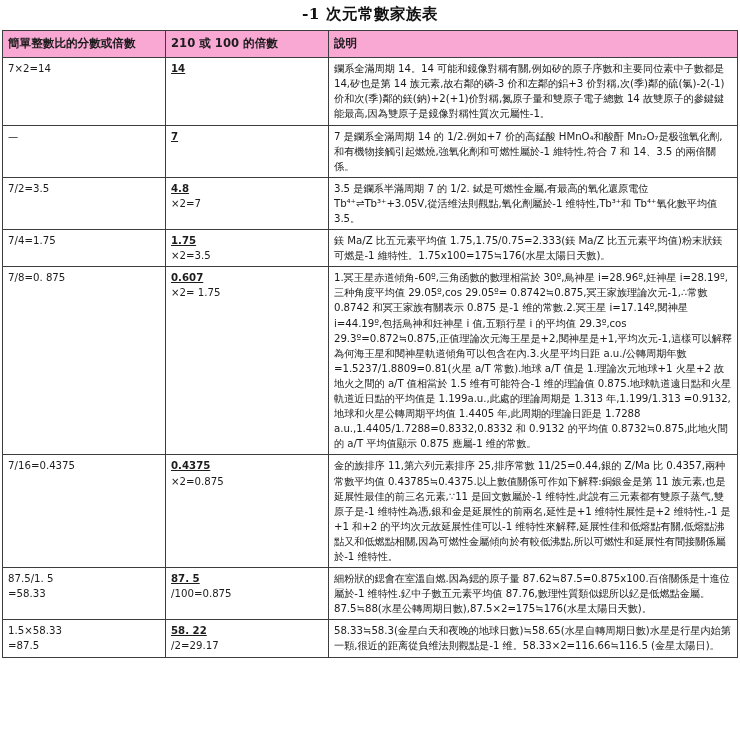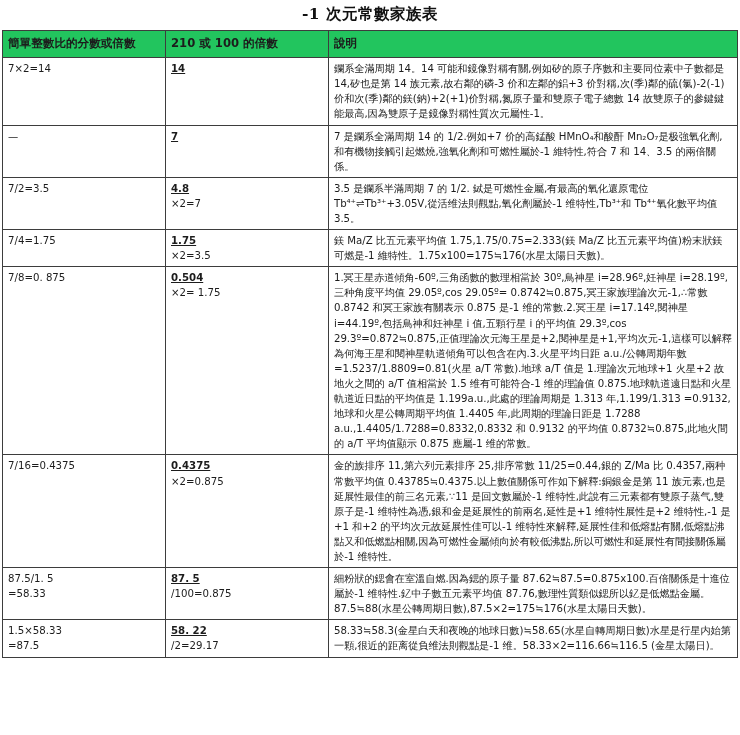--- a/index.html
+++ b/index.html
@@ -48,21 +48,21 @@
     line-height: 1.48;
     color: #1c1c1c;
     word-break: break-word;
     overflow-wrap: break-word;
   }
   table.const-table th {
     font-weight: 700;
     font-size: 11.6px;
     text-align: left;
     padding: 4px 5px 5px 5px;
-    background: #22c55e;
+    background: #f9a8d4;
   }
   th.col-desc { text-align: center; padding-left: 46px; }
   .col-a { width: 152px; }
   .col-b { width: 152px; }
   .col-desc { width: auto; }
   td.col-desc {
     font-size: 10.1px;
     line-height: 1.52;
     letter-spacing: -0.05px;
   }
@@ -124,21 +124,21 @@
             <span class="u line2">1.75</span>
             <span class="line2">×2=3.5</span>
           </td>
           <td class="col-desc">鎂 Ma/Z 比五元素平均值 1.75,1.75/0.75=2.333(鎂 Ma/Z 比五元素平均值)粉末狀鎂可燃是-1 維特性。1.75x100=175≒176(水星太陽日天數)。</td>
         </tr>
         <tr>
           <td class="col-a">
             <span class="line2">7/8=0. 875</span>
           </td>
           <td class="col-b mult">
-            <span class="u line2">0.504</span>
+            <span class="u line2">0.607</span>
             <span class="line2">×2= 1.75</span>
           </td>
           <td class="col-desc">1.冥王星赤道傾角-60º,三角函數的數理相當於 30º,鳥神星 i=28.96º,妊神星 i=28.19º,三种角度平均值 29.05º,cos 29.05º= 0.8742≒0.875,冥王家族理論次元-1,∴常數 0.8742 和冥王家族有關表示 0.875 是-1 维的常數.2.冥王星 i=17.14º,閱神星 i=44.19º,包括鳥神和妊神星 i 值,五顆行星 i 的平均值 29.3º,cos 29.3º=0.872≒0.875,正值理論次元海王星是+2,閱神星是+1,平均次元-1,這樣可以解釋為何海王星和閱神星軌道傾角可以包含在內.3.火星平均日距 a.u./公轉周期年數=1.5237/1.8809=0.81(火星 a/T 常數).地球 a/T 值是 1.理論次元地球+1 火星+2 故地火之間的 a/T 值相當於 1.5 维有可能符合-1 维的理論值 0.875.地球軌道遠日點和火星軌道近日點的平均值是 1.199a.u.,此處的理論周期是 1.313 年,1.199/1.313 =0.9132,地球和火星公轉周期平均值 1.4405 年,此周期的理論日距是 1.7288 a.u.,1.4405/1.7288=0.8332,0.8332 和 0.9132 的平均值 0.8732≒0.875,此地火間的 a/T 平均值顯示 0.875 應屬-1 维的常數。</td>
         </tr>
         <tr>
           <td class="col-a">
             <span class="line2">7/16=0.4375</span>
           </td>
           <td class="col-b mult">
             <span class="u line2">0.4375</span>

